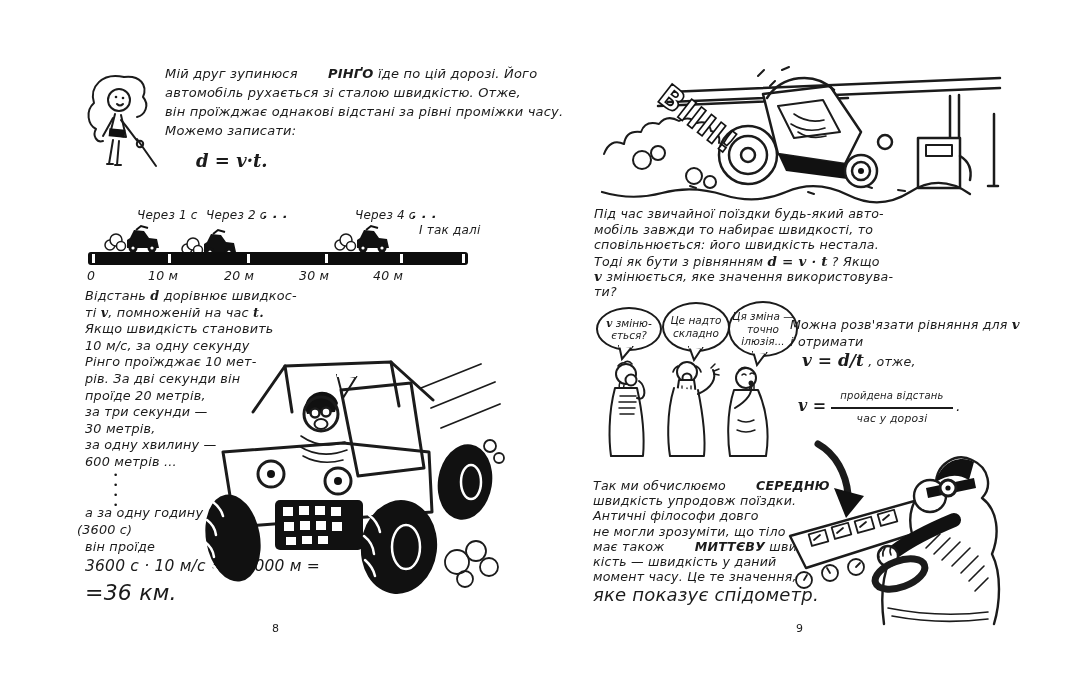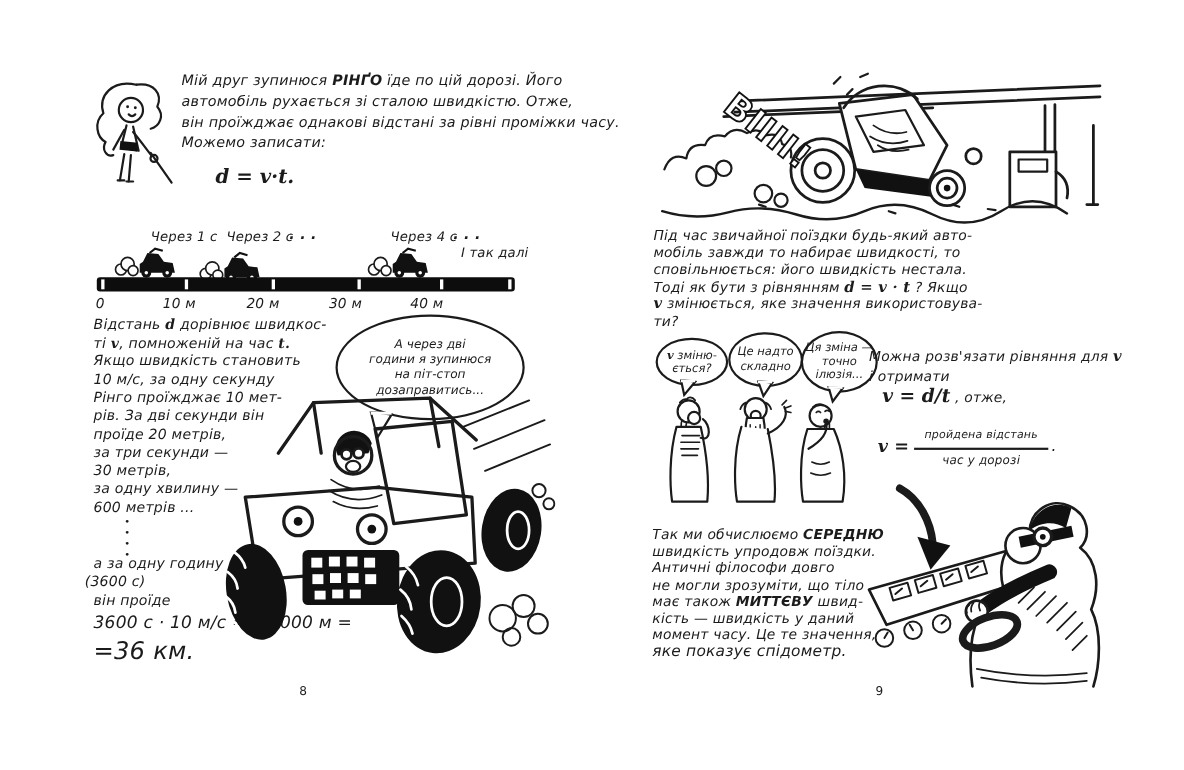--- a/index.html
+++ b/index.html
@@ -2,21 +2,21 @@
 <html><head>
 <meta charset="utf-8">
 <style>
   html,body{margin:0;padding:0;background:#fff;}
   #stage{position:relative;width:1076px;height:700px;background:#ffffff;overflow:hidden;
          color:#1b1b1b;font-family:"DejaVu Sans",sans-serif;}
   .abs{position:absolute;}
   .hand{font-style:italic;letter-spacing:.2px;}
   .ln{white-space:pre;}
   .var{font-family:"DejaVu Serif",serif;font-weight:bold;font-style:italic;}
-  b{font-weight:bold;}
+  b{font-weight:bold;margin-left:26px;}
   .bubble{position:absolute;background:#fff;border:2px solid #1b1b1b;border-radius:50%;
           display:flex;flex-direction:column;justify-content:center;align-items:center;
           text-align:center;font-style:italic;}
   .roadbar{position:absolute;background:#0d0d0d;border-radius:3px;}
   .slit{position:absolute;top:2px;width:3px;height:9px;background:#fff;}
   .fracline{position:absolute;border-top:2px solid #1b1b1b;}
   svg{display:block;}
 </style>
 </head>
 <body>
@@ -127,26 +127,20 @@
 
   <div class="abs">
     <div class="abs ln hand" style="left:85px;top:505px;font-size:12.8px">а за одну годину</div>
     <div class="abs ln hand" style="left:77px;top:522px;font-size:12.8px">(3600 с)</div>
     <div class="abs ln hand" style="left:85px;top:539px;font-size:12.8px">він проїде</div>
   </div>
 
   <div class="abs ln hand" style="left:85px;top:557px;font-size:15.5px">3600 с · 10 м/с = 36 000 м =</div>
   <div class="abs ln hand" style="left:85px;top:580px;font-size:22px;font-weight:normal">=36 км.</div>
 
-  <div class="bubble" style="left:305px;top:286px;width:168px;height:92px;font-size:11px;line-height:14px">
-    <div>А через дві</div>
-    <div>години я зупинюся</div>
-    <div>на піт-стоп</div>
-    <div>дозаправитись...</div>
-  </div>
   <svg class="abs" style="left:334px;top:374px" width="24" height="26" viewBox="0 0 24 26">
     <polygon points="3,0 22,3 9,24" fill="#fff" stroke="#1b1b1b" stroke-width="2"></polygon>
     <rect x="3" y="0" width="19" height="3" fill="#fff"></rect>
   </svg>
 
   <svg class="abs" style="left:193px;top:350px" width="312" height="250" viewBox="0 0 312 250" fill="none" stroke="#1b1b1b" stroke-width="3" stroke-linecap="round" stroke-linejoin="round">
     <g stroke-width="1.8">
       <path d="M228,38 L288,14"></path>
         <path d="M238,58 L302,32"></path>
         <path d="M248,78 L307,54"></path>
@@ -339,21 +333,21 @@
   </div>
 
   <div class="abs">
     <div class="abs ln hand" style="left:593px;top:478px;font-size:12.6px"><span>Так ми обчислюємо </span><b>СЕРЕДНЮ</b></div>
     <div class="abs ln hand" style="left:593px;top:493.2px;font-size:12.6px">швидкість упродовж поїздки.</div>
     <div class="abs ln hand" style="left:593px;top:508.4px;font-size:12.6px">Античні філософи довго</div>
     <div class="abs ln hand" style="left:593px;top:523.6px;font-size:12.6px">не могли зрозуміти, що тіло</div>
     <div class="abs ln hand" style="left:593px;top:538.8px;font-size:12.6px"><span>має також </span><b>МИТТЄВУ</b><span> швид-</span></div>
     <div class="abs ln hand" style="left:593px;top:554px;font-size:12.6px">кість — швидкість у даний</div>
     <div class="abs ln hand" style="left:593px;top:569.2px;font-size:12.6px">момент часу. Це те значення,</div>
-    <div class="abs ln hand" style="left:593px;top:584.4px;font-size:14px">яке показує спідометр.</div>
+    <div class="abs ln hand" style="left:593px;top:584.4px;font-size:18px">яке показує спідометр.</div>
   </div>
 
   <svg class="abs" style="left:788px;top:438px" width="218" height="188" viewBox="0 0 218 188" fill="none" stroke="#1b1b1b" stroke-width="2.4" stroke-linecap="round" stroke-linejoin="round">
     <path d="M30,6 C48,16 58,36 60,56" stroke-width="7"></path>
     <polygon points="46,50 76,58 58,80" fill="#111" stroke="none"></polygon>
     <polygon points="2,98 130,62 150,88 18,130" fill="#fff"></polygon>
     <g stroke-width="1.8">
       <rect x="22" y="94" width="17" height="12" transform="rotate(-16 30 100)"></rect>
       <rect x="45" y="87" width="17" height="12" transform="rotate(-16 53 93)"></rect>
       <rect x="68" y="81" width="17" height="12" transform="rotate(-16 76 87)"></rect>

